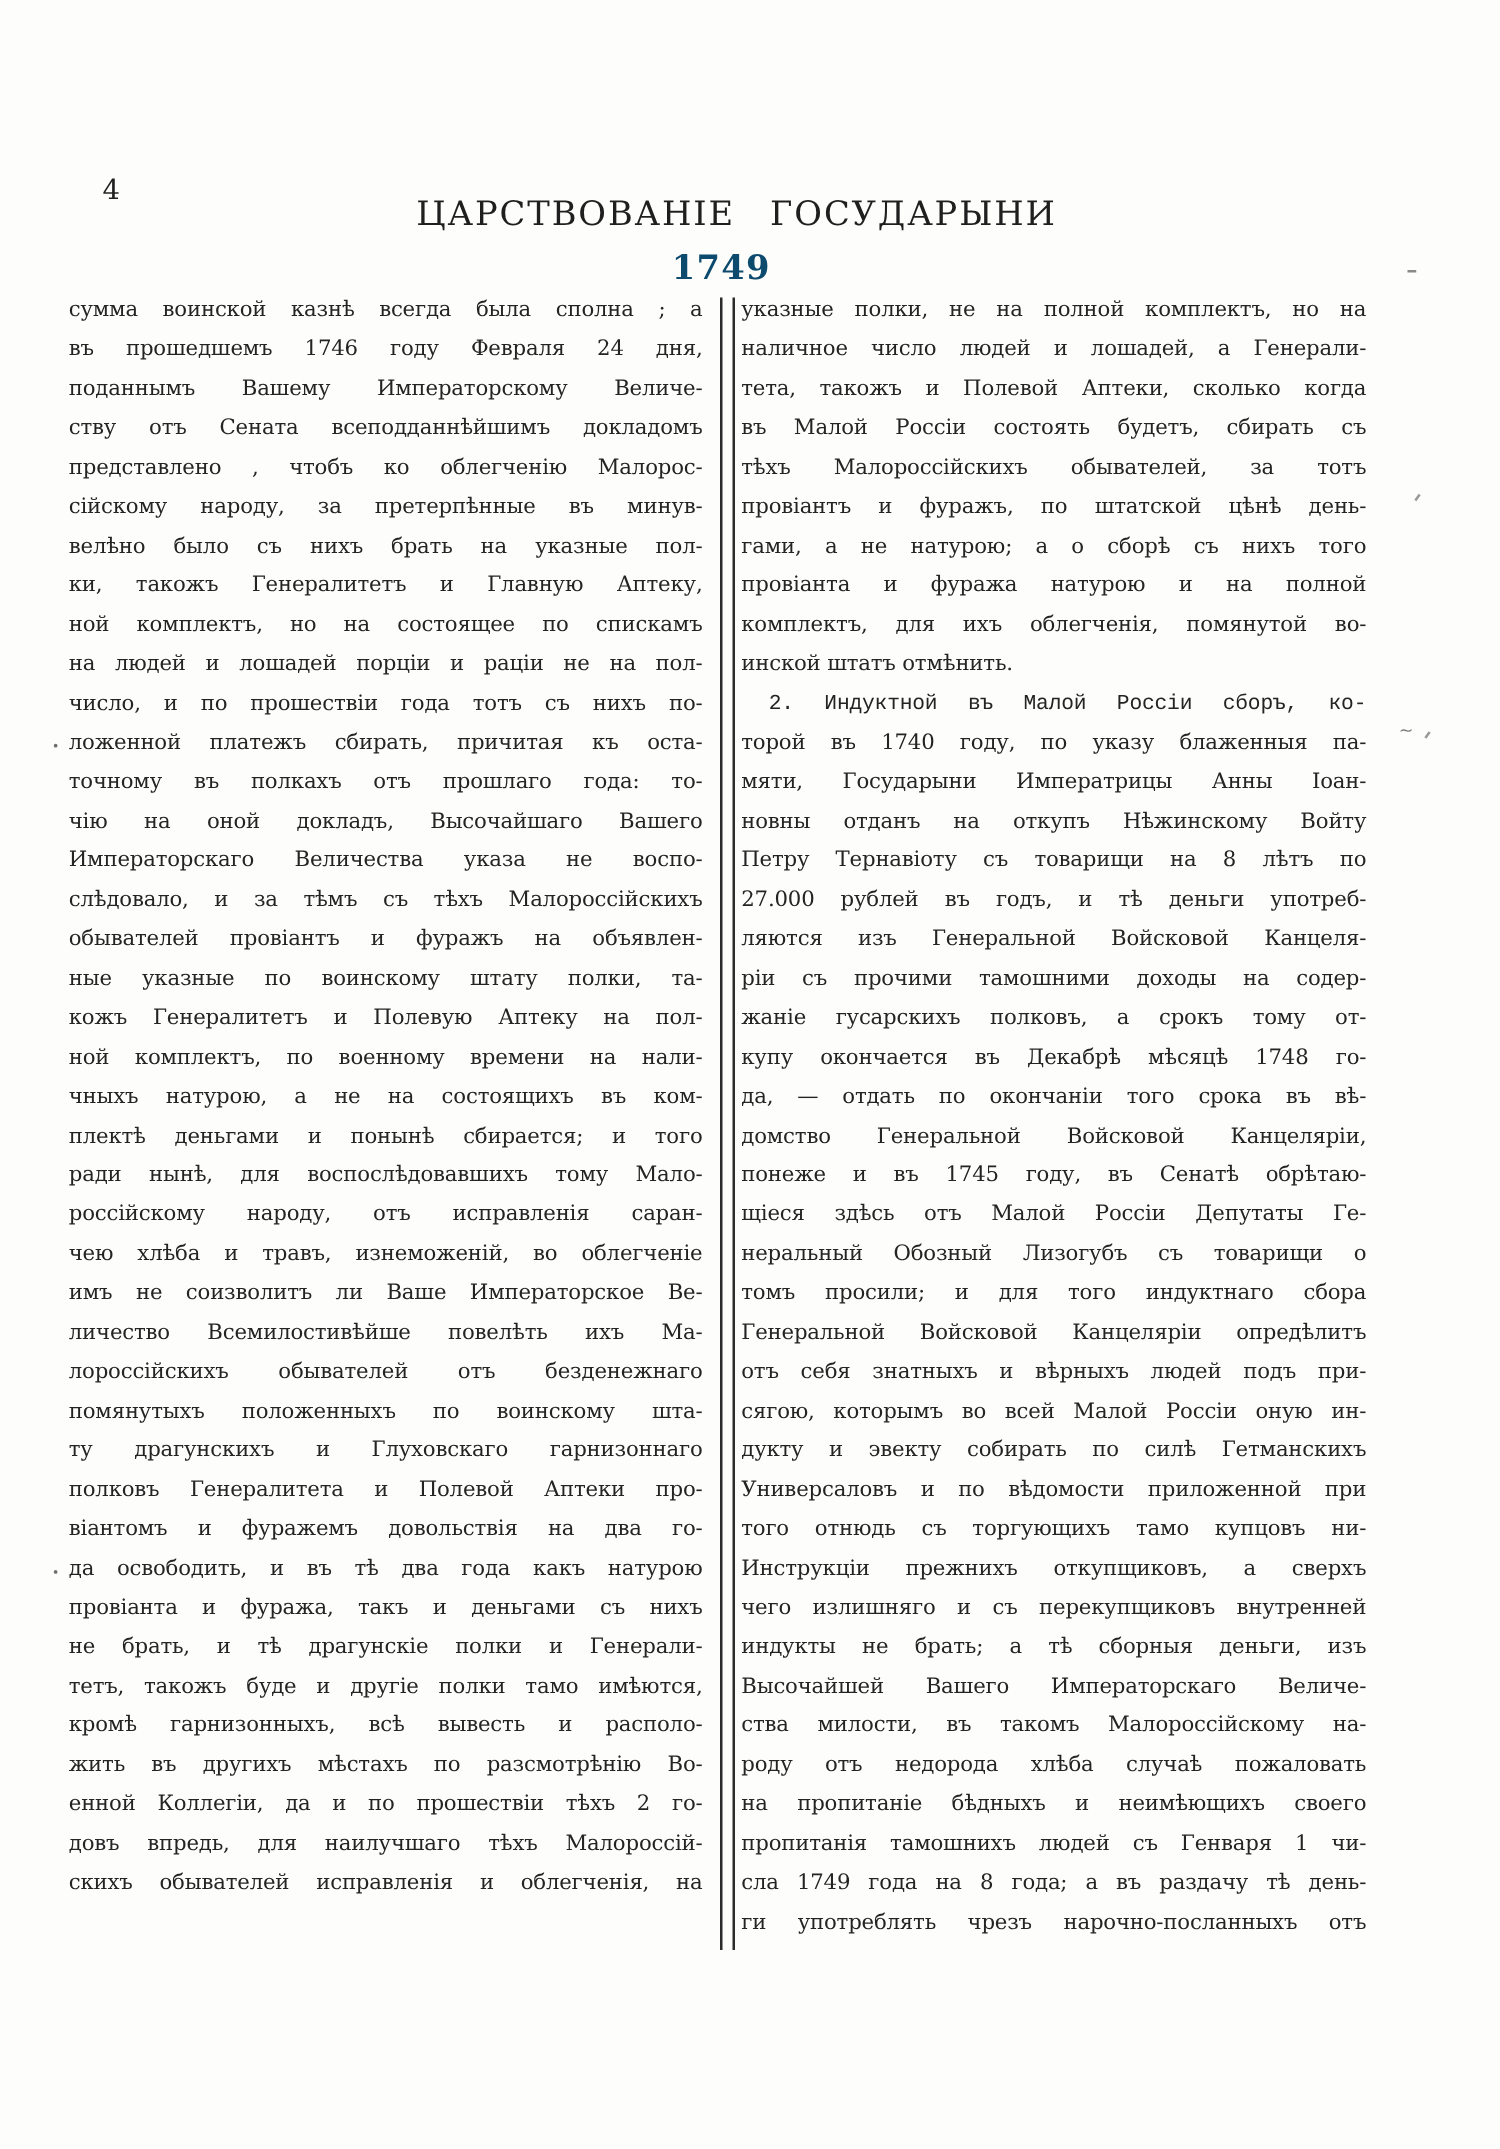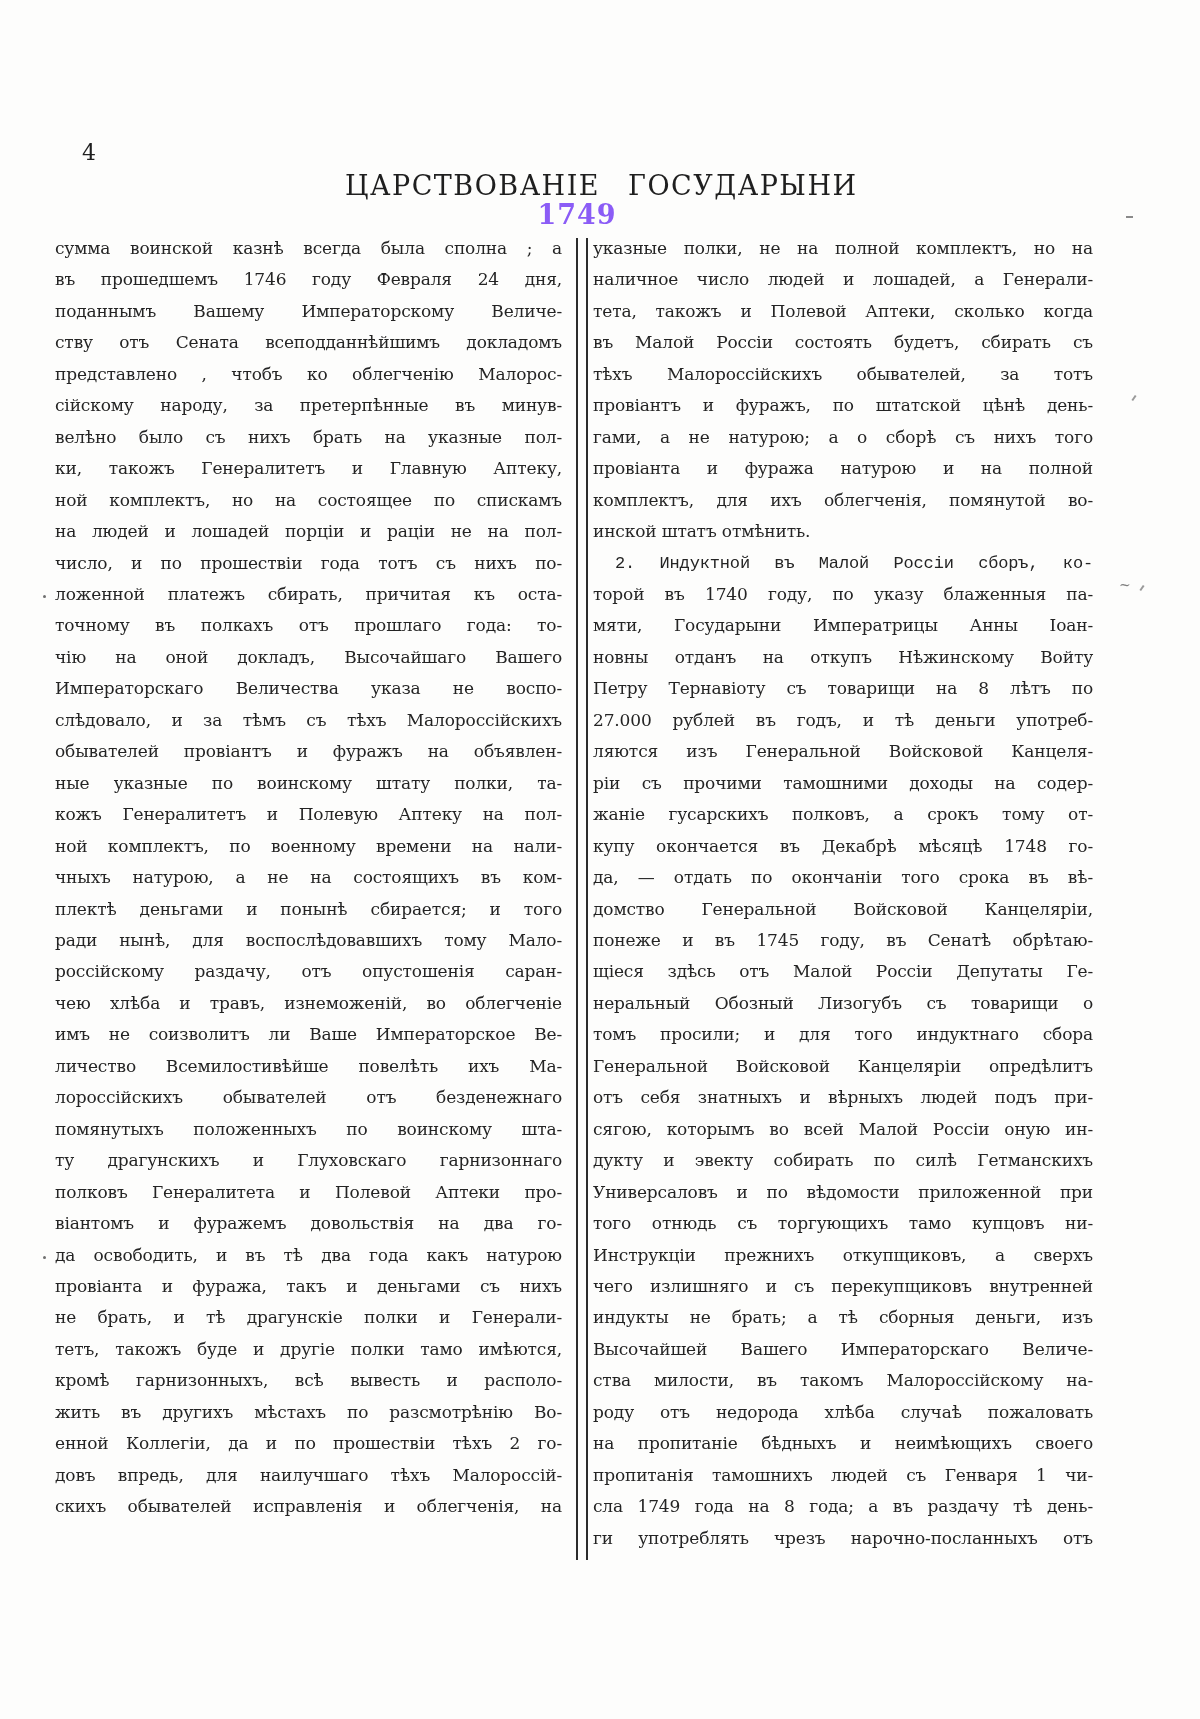--- a/index.html
+++ b/index.html
@@ -20,42 +20,41 @@
     position: absolute;
     left: 82px;
     top: 142px;
     font-size: 22px;
     line-height: 1;
     color: #1f1f1f;
   }
   .header-title {
     position: absolute;
     left: 333px;
-    top: 172px;
+    top: 158px;
     width: 490px;
     text-align: center;
     font-size: 27px;
     line-height: 1.05;
     letter-spacing: 1.5px;
     word-spacing: 18px;
     white-space: nowrap;
     color: #1f1f1f;
-    margin-left: 12px;
   }
   .header-year {
     position: absolute;
     left: 377px;
     top: 201px;
     width: 400px;
     text-align: center;
     font-size: 27px;
     font-weight: bold;
     line-height: 1.05;
     letter-spacing: 1px;
-    color: #8b5cf6;
+    color: #0c4a6e;
   }
   .col {
     position: absolute;
     top: 233px;
     font-size: 17px;
     letter-spacing: -0.15px;
     line-height: 31.45px;
   }
   .col-left  { left: 55px;  width: 507px; }
   .col-right { left: 593px; width: 500px; }
@@ -125,21 +124,21 @@
       <div class="line">чію на оной докладъ, Высочайшаго Вашего</div>
       <div class="line">Императорскаго Величества указа не воспо-</div>
       <div class="line">слѣдовало, и за тѣмъ съ тѣхъ Малороссійскихъ</div>
       <div class="line">обывателей провіантъ и фуражъ на объявлен-</div>
       <div class="line">ные указные по воинскому штату полки, та-</div>
       <div class="line">кожъ Генералитетъ и Полевую Аптеку на пол-</div>
       <div class="line">ной комплектъ, по военному времени на нали-</div>
       <div class="line">чныхъ натурою, а не на состоящихъ въ ком-</div>
       <div class="line">плектѣ деньгами и понынѣ сбирается; и того</div>
       <div class="line">ради нынѣ, для воспослѣдовавшихъ тому Мало-</div>
-      <div class="line">россійскому раздачу, отъ опустошенія саран-</div>
+      <div class="line">россійскому народу, отъ исправленія саран-</div>
       <div class="line">чею хлѣба и травъ, изнеможеній, во облегченіе</div>
       <div class="line">имъ не соизволитъ ли Ваше Императорское Ве-</div>
       <div class="line">личество Всемилостивѣйше повелѣть ихъ Ма-</div>
       <div class="line">лороссійскихъ обывателей отъ безденежнаго</div>
       <div class="line">помянутыхъ положенныхъ по воинскому шта-</div>
       <div class="line">ту драгунскихъ и Глуховскаго гарнизоннаго</div>
       <div class="line">полковъ Генералитета и Полевой Аптеки про-</div>
       <div class="line">віантомъ и фуражемъ довольствія на два го-</div>
       <div class="line margin-dot">да освободить, и въ тѣ два года какъ натурою</div>
       <div class="line">провіанта и фуража, такъ и деньгами съ нихъ</div>

